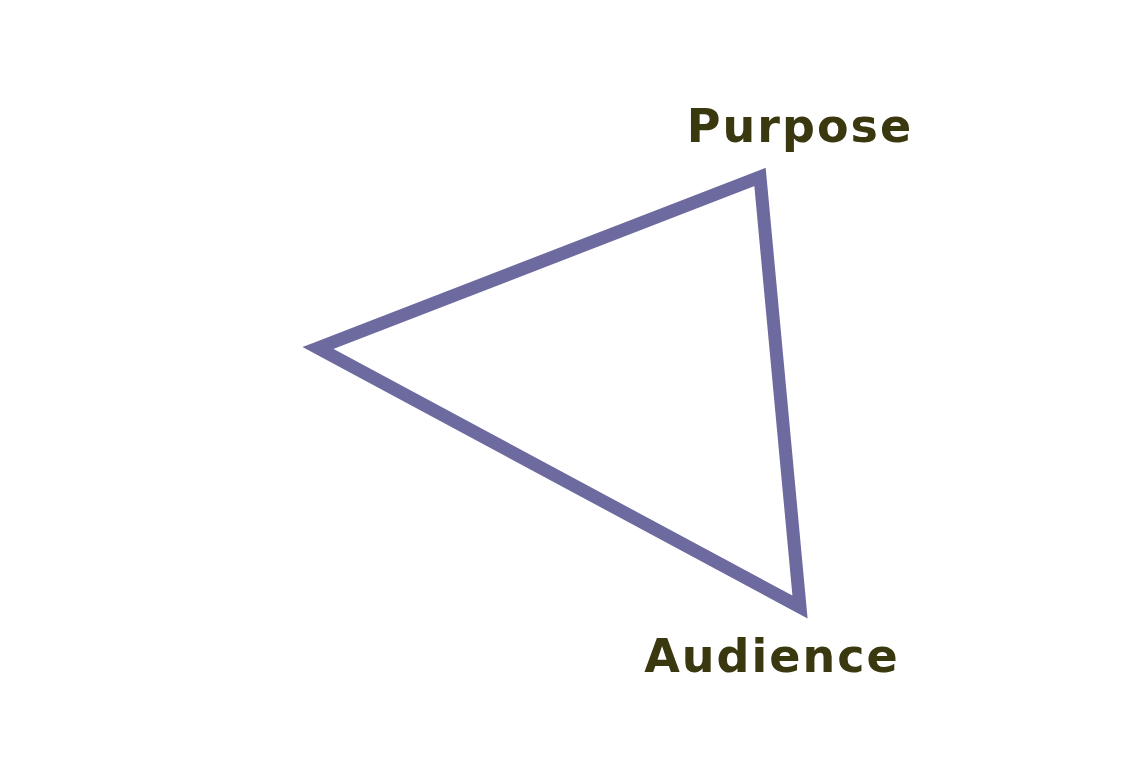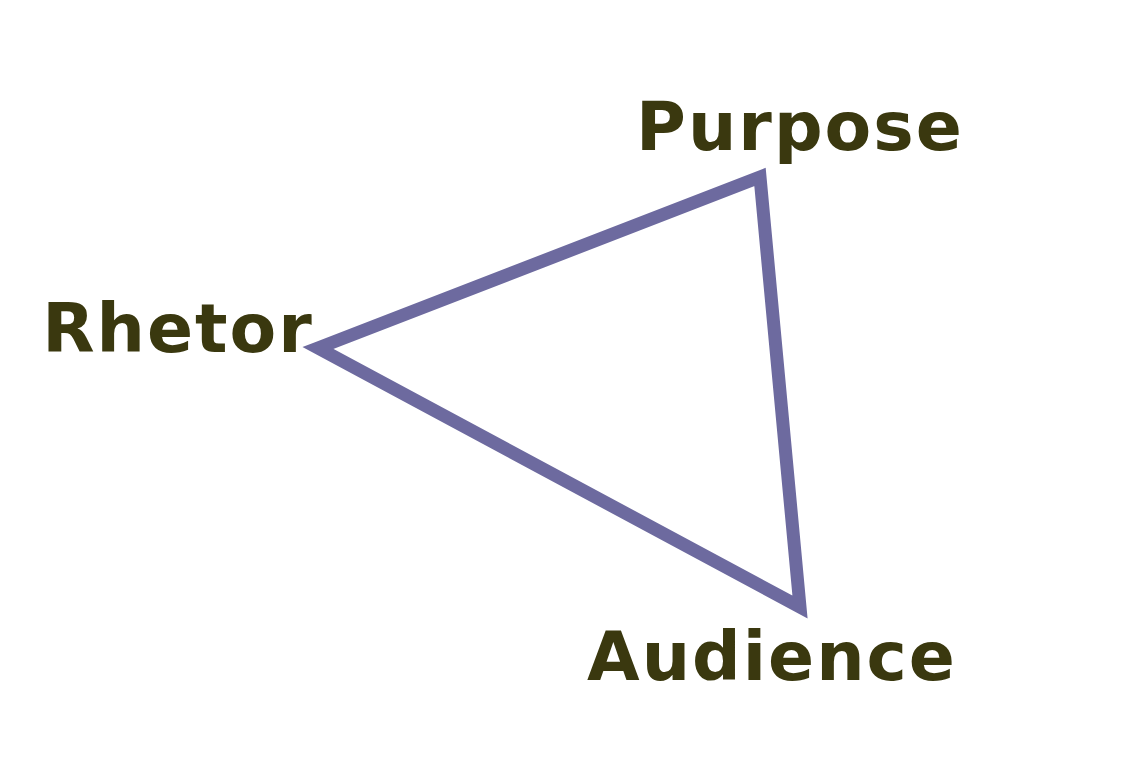--- a/index.html
+++ b/index.html
@@ -20,38 +20,37 @@
     left: 0;
     top: 0;
     width: 1139px;
     height: 782px;
   }
   .vertex-label {
     position: absolute;
     color: #3a380f;
     font-family: "DejaVu Sans", sans-serif;
     font-weight: bold;
-    font-size: 68px;
+    font-size: 46px;
     letter-spacing: 2px;
     white-space: nowrap;
     transform: translate(-50%, -50%);
     user-select: none;
   }
   .label-purpose { left: 800px; top: 126px; }
   .label-rhetor  { left: 178px; top: 328px; }
   .label-audience{ left: 772px; top: 656px; text-align: right; }
 </style>
 </head>
 <body>
 
 <div class="canvas">
 
   <svg class="triangle-svg" viewBox="0 0 1139 782" xmlns="http://www.w3.org/2000/svg">
     <polygon points="318,348 760,177 800,607" fill="none" stroke-linejoin="miter" stroke="#6d6a9f" stroke-width="13"></polygon>
   </svg>
 
   <div class="vertex-label label-purpose">Purpose</div>
 
-  <div class="vertex-label label-rhetor">Rhetor</div>
 
   <div class="vertex-label label-audience">Audience</div>
 
 </div>
 
 </body></html>

